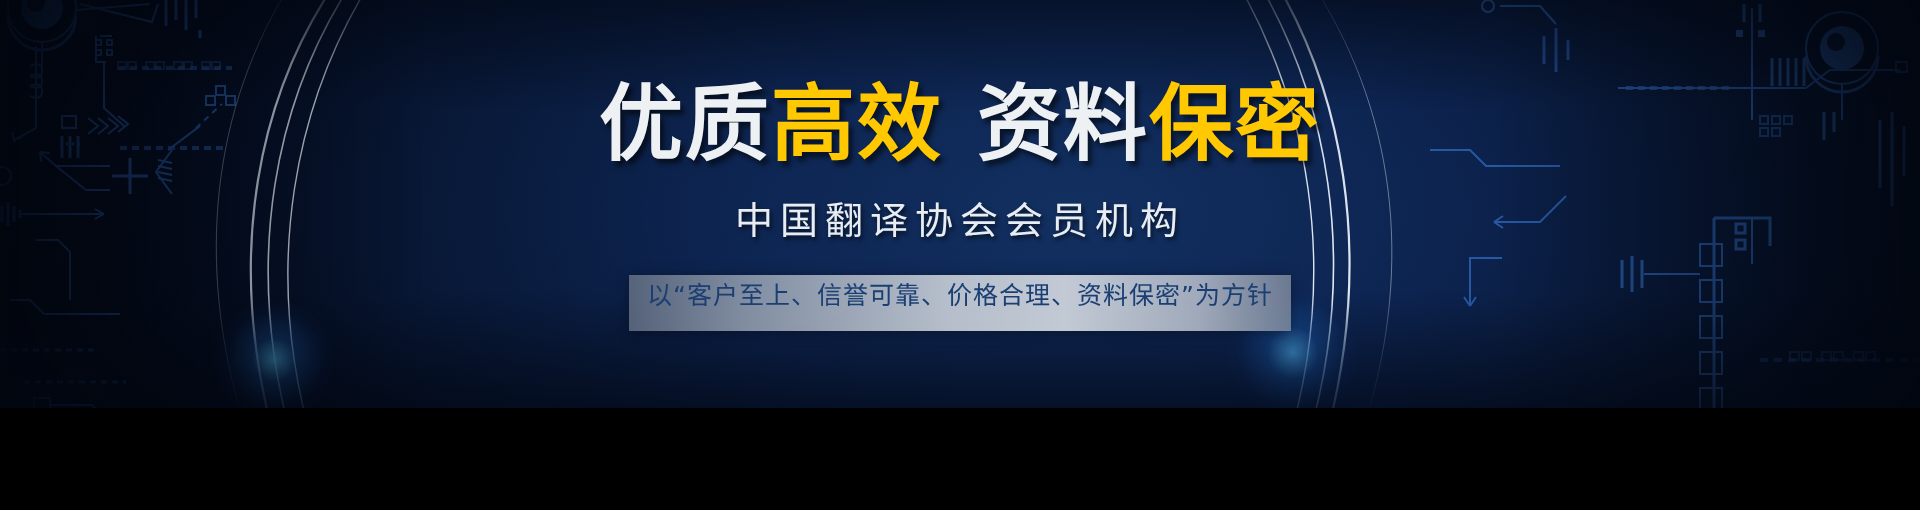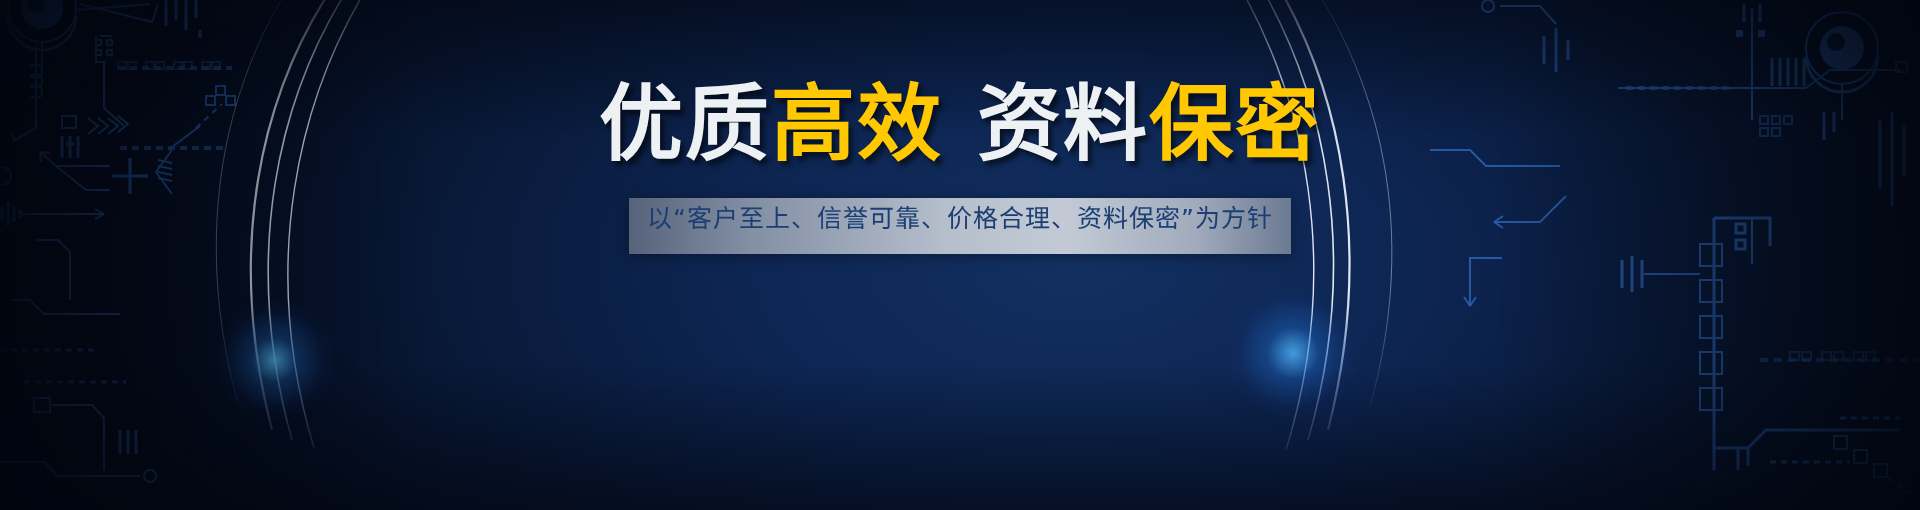--- a/index.html
+++ b/index.html
@@ -1,20 +1,20 @@
 <!DOCTYPE html>
 <html lang="zh-CN"><head>
 <meta charset="utf-8">
 <style>
   html,body{margin:0;padding:0;background:#000;}
   body{font-family:"Liberation Sans","DejaVu Sans",sans-serif;}
 
   #banner{
     position:relative;
-    width:1920px;height:510px;
+    width:1920px;height:408px;
     overflow:hidden;
     background:#737373;
   }
 
   
   .bg-base{
     position:absolute;inset:0;
     background:
       radial-gradient(ellipse 1100px 600px at 56% 52%, #123061 0%, #0d2450 34%, #081734 62%, #040b1c 88%, #020711 100%);
   }
@@ -369,19 +369,20 @@
 
   <div class="bg-vignette"></div>
   <div class="bg-vignette2"></div>
 
   <div class="content">
 
     <div class="headline">
       <span>优质</span><span class="gold">高效</span><span class="gap"></span><span>资料</span><span class="gold">保密</span>
     </div>
 
+    <div class="subtitle">中国翻译协会会员机构</div>
 
     <div class="tagbar">
       <span class="tagbar-text">以“客户至上、信誉可靠、价格合理、资料保密”为方针</span>
     </div>
 
   </div>
 </div>
 
 </body></html>

